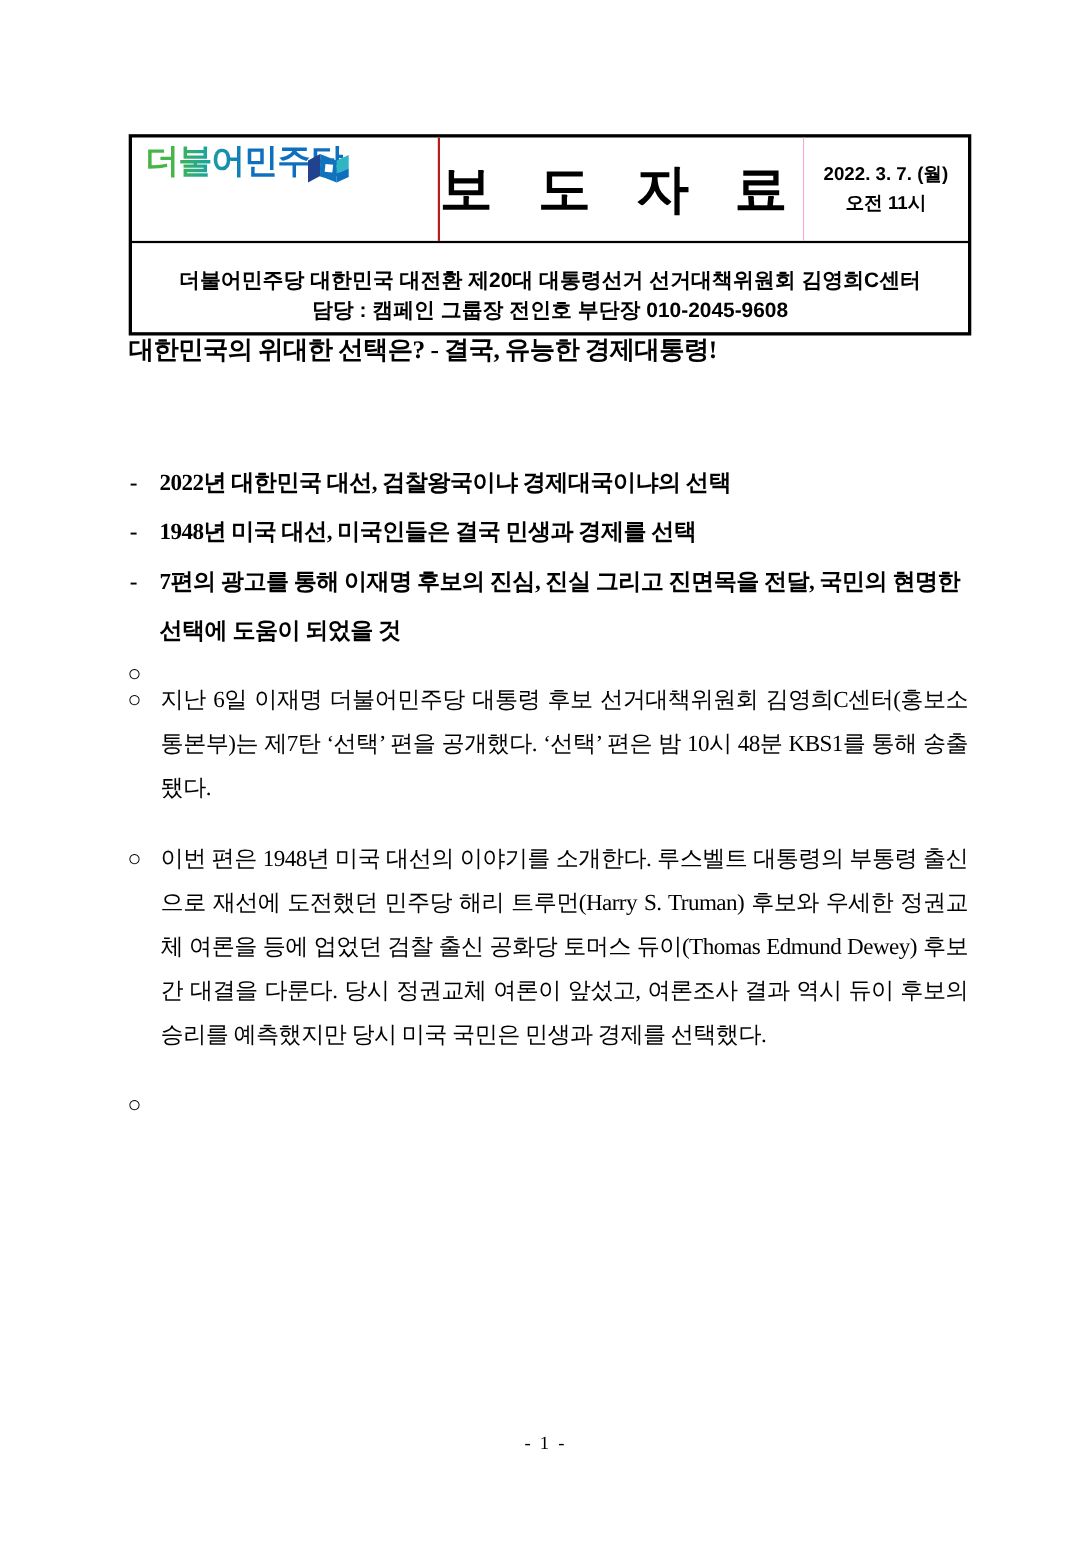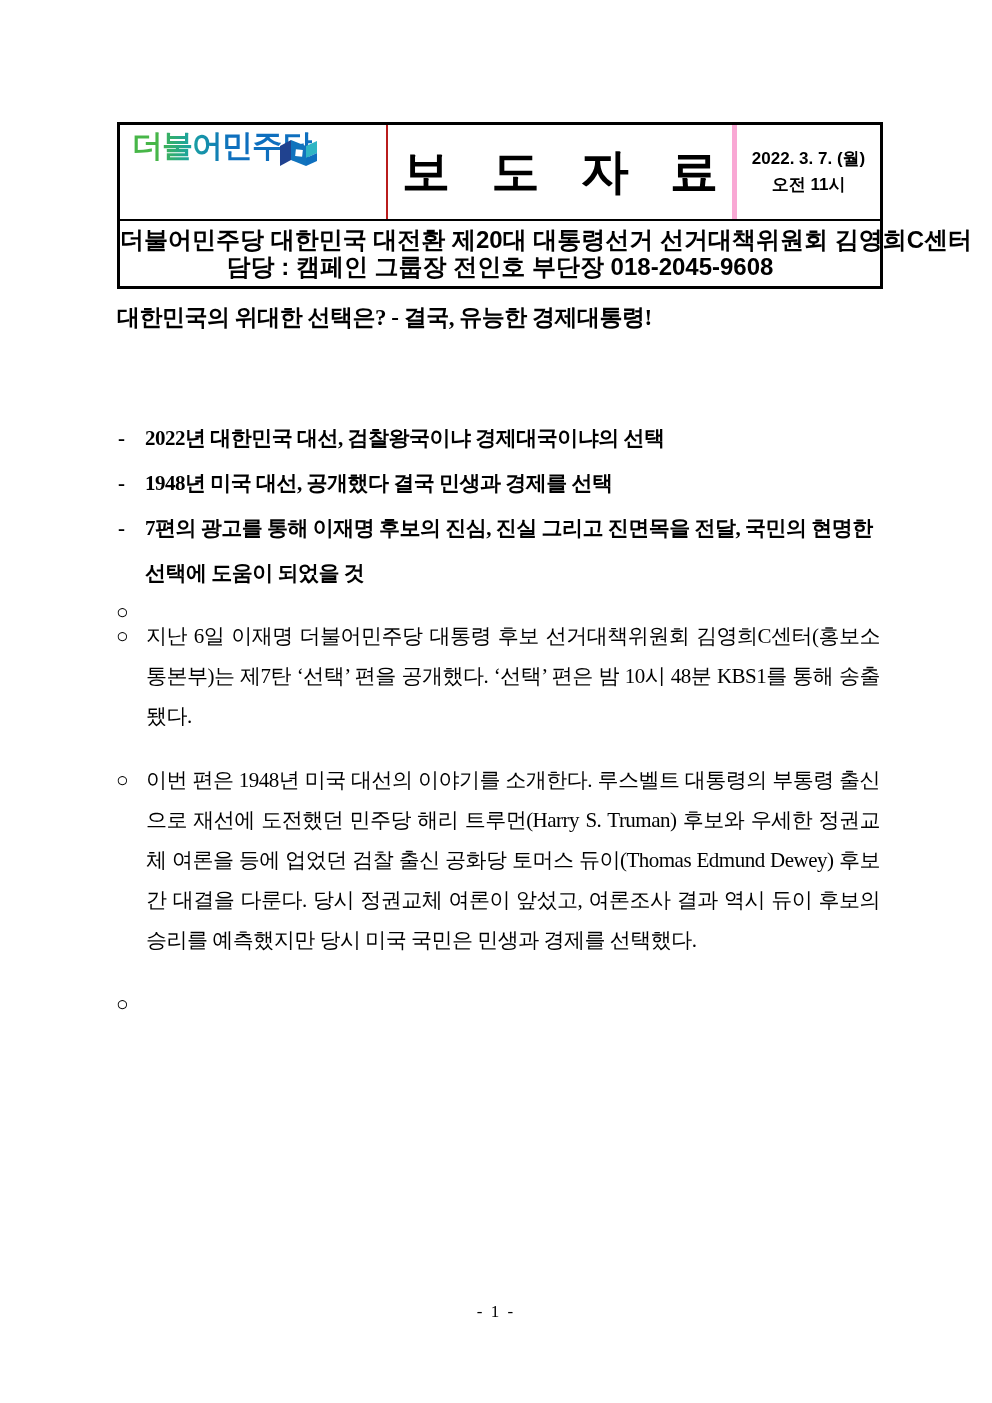--- a/index.html
+++ b/index.html
@@ -22,36 +22,36 @@
   .logo-text{
     font-family:"Liberation Sans","DejaVu Sans",sans-serif;
     font-weight:800;font-size:31px;letter-spacing:-1px;
     margin:0 0 10px 12px;
     background:linear-gradient(90deg,#47b648 0%,#47b648 14%,#1aa3a0 32%,#0e6fbe 55%,#0e6fbe 100%);
     -webkit-background-clip:text;background-clip:text;
     -webkit-text-fill-color:transparent;color:#0e6fbe;
   }
   .flag{position:absolute;left:158px;top:12px;}
   .doctype-cell{
-    flex:1;border-right:5px solid #f9a8d4;
+    flex:1;border-right:1px solid #f9a8d4;
     display:flex;align-items:center;justify-content:center;
     font-family:"Liberation Sans","DejaVu Sans",sans-serif;
     font-weight:900;font-size:48px;letter-spacing:14px;
-    padding-left:14px;white-space:nowrap;
+    white-space:nowrap;
   }
   .date-cell{
     width:166px;display:flex;flex-direction:column;
     align-items:center;justify-content:center;
     font-family:"Liberation Sans","DejaVu Sans",sans-serif;
     font-weight:700;font-size:17px;line-height:26px;white-space:nowrap;
   }
   .header-sub{
     text-align:center;padding:5px 0 6px 0;
     font-family:"Liberation Sans","DejaVu Sans",sans-serif;
-    font-weight:700;font-size:24px;line-height:27px;white-space:nowrap;
+    font-weight:700;font-size:19px;line-height:27px;white-space:nowrap;margin-top:16px;
   }
   
   .doc-title{
     position:absolute;left:117px;width:760px;top:296px;
     text-align:left;font-weight:700;font-size:23px;line-height:44px;
     letter-spacing:-0.5px;
   }
   
   .summary{
     position:absolute;left:118px;width:762px;top:416px;
@@ -90,36 +90,36 @@
         <div class="logo-text">더불어민주당</div>
       </div>
       <div class="cell doctype-cell">보 도 자 료</div>
       <div class="cell date-cell">
         <div>2022. 3. 7. (월)</div>
         <div>오전 11시</div>
       </div>
     </div>
     <div class="header-sub">
       <div>더불어민주당 대한민국 대전환 제20대 대통령선거 선거대책위원회 김영희C센터</div>
-      <div>담당 : 캠페인 그룹장 전인호 부단장 018-2045-9608</div>
+      <div>담당 : 캠페인 그룹장 전인호 부단장 010-2045-9608</div>
     </div>
   </div>
 
   <div class="doc-title">
     <div>대한민국의 위대한 선택은? - 결국, 유능한 경제대통령!</div>
   </div>
 
   <div class="summary">
     <div class="s-item">
       <span class="marker">-</span>
       <span>2022년 대한민국 대선, 검찰왕국이냐 경제대국이냐의 선택</span>
     </div>
     <div class="s-item">
       <span class="marker">-</span>
-      <span>1948년 미국 대선, 공개했다 결국 민생과 경제를 선택</span>
+      <span>1948년 미국 대선, 미국인들은 결국 민생과 경제를 선택</span>
     </div>
     <div class="s-item">
       <span class="marker">-</span>
       <span>7편의 광고를 통해 이재명 후보의 진심, 진실 그리고 진면목을 전달, 국민의 현명한 선택에 도움이 되었을 것</span>
     </div>
   </div>
 
   <div class="body-block">
     <div class="para">
       <span class="marker">○</span>

